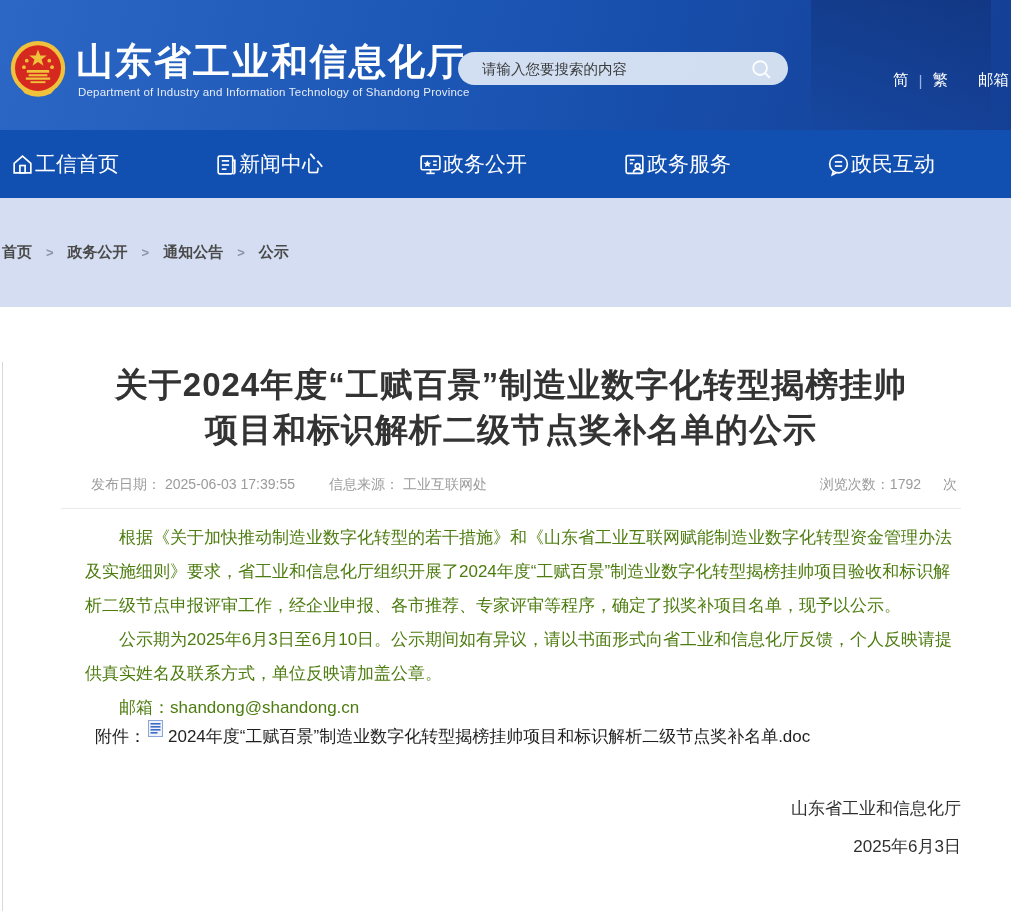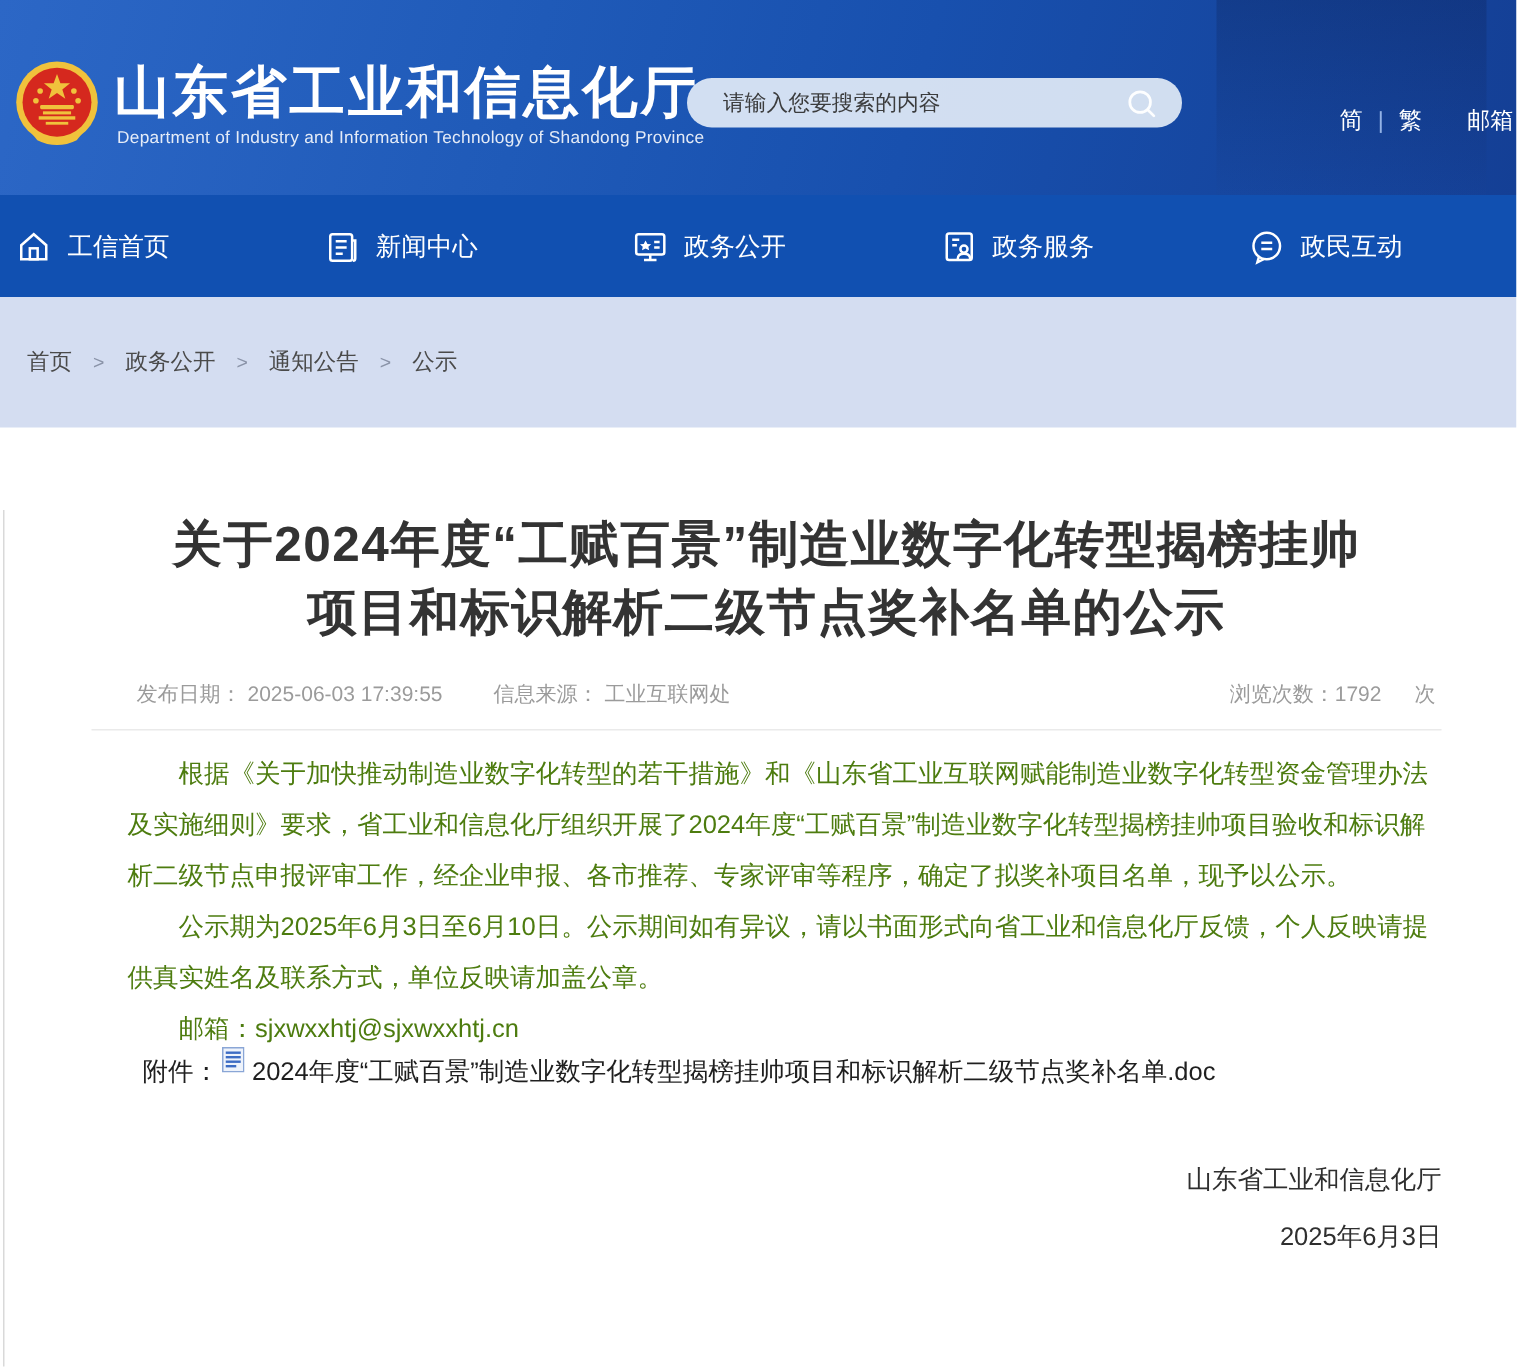--- a/index.html
+++ b/index.html
@@ -43,28 +43,28 @@
   }
   .quick-links .ql{ cursor:pointer; }
   .ql-divider{ color:rgba(170,200,245,.85); margin:0 10px; }
   .ql-mail{ margin-left:30px; margin-right:2px; }
 
   
   .main-nav{
     height:68px; background:#1150b1; display:flex; align-items:center;
     justify-content:space-between; padding:0 76px 0 10px;
   }
-  .nav-item{ display:flex; align-items:center; gap:10px; color:#fff;
-    font-size:17px; cursor:pointer; white-space:nowrap; }
+  .nav-item{ display:flex; align-items:center; color:#fff;
+    font-size:21px; cursor:pointer; white-space:nowrap; }
   .nav-item svg{ width:25px; height:25px; }
 
   
   .breadcrumb-bar{
-    height:87px; background:#d4ddf1; display:flex; align-items:center;
-    font-size:15px; color:#4a4a4a; padding-left:18px;
+    height:109px; background:#d4ddf1; display:flex; align-items:center;
+    font-size:15px; color:#4a4a4a; padding-left:2px;font-weight:bold;
   }
   .crumb{ cursor:pointer; }
   .crumb-sep{ color:#8a93a8; margin:0 14px; font-size:13px; }
 
   
   .content-card{
     margin-left:2px; background:#fff; border-left:1px solid #d9d9d9;
     height:626px; padding:0 50px 0 58px;
   }
   .article-title{
@@ -207,21 +207,21 @@
     <div class="meta-right">
       <span>浏览次数：</span><span>1792</span><span class="meta-views-unit">次</span>
     </div>
   </div>
 
   <div class="meta-divider"></div>
 
   <div class="article-body">
     <p>根据《关于加快推动制造业数字化转型的若干措施》和《山东省工业互联网赋能制造业数字化转型资金管理办法及实施细则》要求，省工业和信息化厅组织开展了2024年度“工赋百景”制造业数字化转型揭榜挂帅项目验收和标识解析二级节点申报评审工作，经企业申报、各市推荐、专家评审等程序，确定了拟奖补项目名单，现予以公示。</p>
     <p>公示期为2025年6月3日至6月10日。公示期间如有异议，请以书面形式向省工业和信息化厅反馈，个人反映请提供真实姓名及联系方式，单位反映请加盖公章。</p>
-    <p>邮箱：sjxwxxhtj@sjxwxxhtj.cn</p>
+    <p>邮箱：shandong@shandong.cn</p>
 
     <div class="attachment-row">
       <span>附件：</span><svg class="doc-icon" viewBox="0 0 15 17">
         <rect x="0.5" y="0.5" width="14" height="16" fill="#eef3fb" stroke="#8aa6d6"></rect>
         <rect x="2.5" y="3" width="10" height="1.6" fill="#3c6cc4"></rect>
         <rect x="2.5" y="6" width="10" height="1.6" fill="#3c6cc4"></rect>
         <rect x="2.5" y="9" width="10" height="1.6" fill="#3c6cc4"></rect>
         <rect x="2.5" y="12" width="7" height="1.6" fill="#3c6cc4"></rect>
       </svg><span class="attachment-link">2024年度“工赋百景”制造业数字化转型揭榜挂帅项目和标识解析二级节点奖补名单.doc</span>
     </div>

